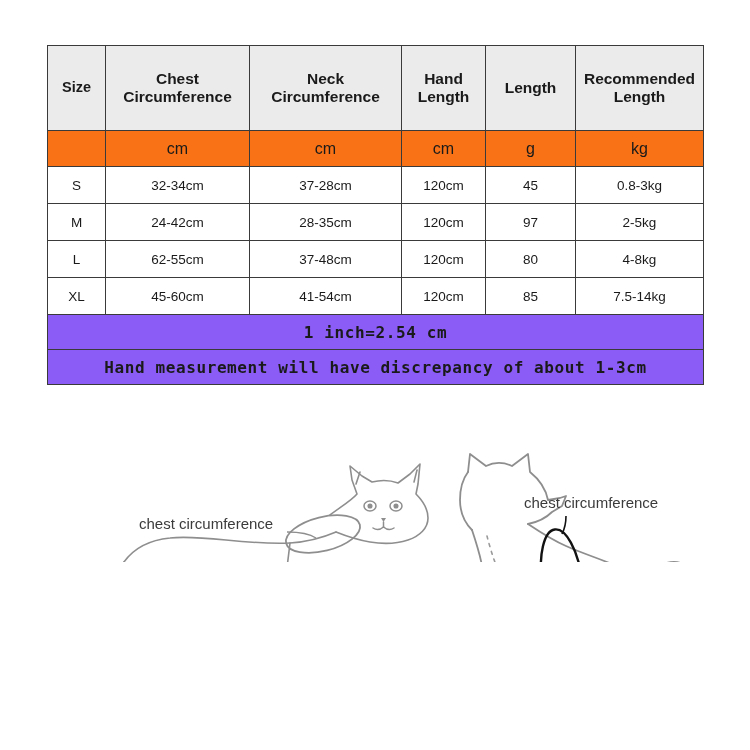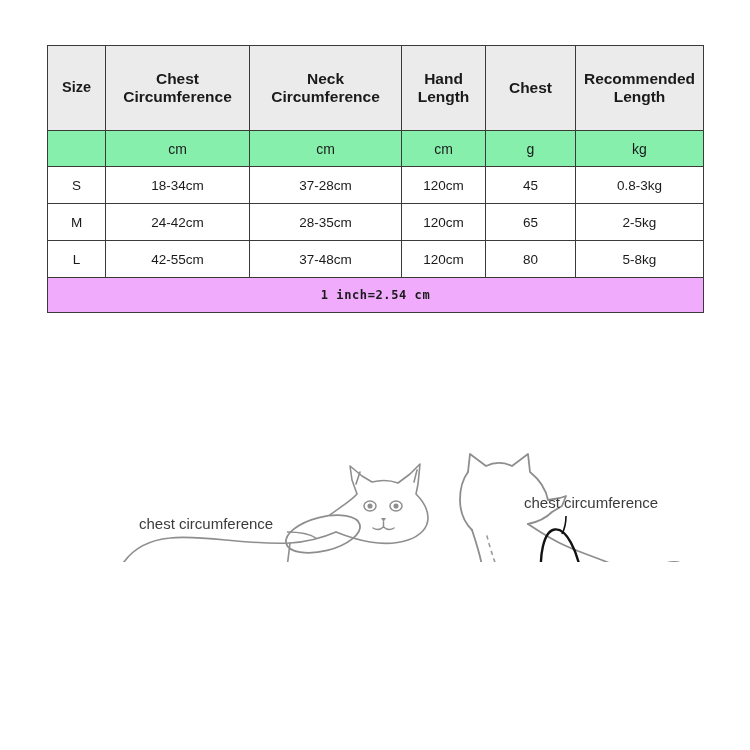--- a/index.html
+++ b/index.html
@@ -41,37 +41,37 @@
     font-weight: bold;
     font-size: 15.5px;
     line-height: 1.18;
     height: 80px;
     padding: 2px 4px;
   }
   thead th.size-head {
     font-size: 14.5px;
   }
   tr.unit-row td {
-    background: #86efac;
-    font-size: 14px;
+    background: #f97316;
+    font-size: 16px;
     font-weight: normal;
     height: 33px;
   }
   tbody.data-body td {
     font-size: 13.5px;
     height: 34px;
     background: #ffffff;
   }
   tr.note-row td {
     font-family: "DejaVu Sans Mono", monospace;
     font-weight: bold;
-    font-size: 12px;
+    font-size: 16px;
     letter-spacing: 0.6px;
     height: 32px;
-    background: #f0abfc;
+    background: #8b5cf6;
   }
 
   
   col.c-size   { width: 58px; }
   col.c-chest  { width: 144px; }
   col.c-neck   { width: 152px; }
   col.c-rope   { width: 84px; }
   col.c-weight { width: 90px; }
   col.c-rec    { width: 128px; }
 
@@ -105,59 +105,70 @@
         <col class="c-rope">
           <col class="c-weight">
           <col class="c-rec">
       </colgroup>
       <thead>
         <tr>
           <th class="size-head">Size</th>
           <th>Chest Circumference</th>
           <th>Neck Circumference</th>
           <th>Hand Length</th>
-          <th>Chest</th>
+          <th>Length</th>
           <th>Recommended Length</th>
         </tr>
         <tr class="unit-row">
           <td></td>
           <td>cm</td>
           <td>cm</td>
           <td>cm</td>
           <td>g</td>
           <td>kg</td>
         </tr>
       </thead>
       <tbody class="data-body">
         <tr>
           <td>S</td>
-          <td>18-34cm</td>
+          <td>32-34cm</td>
           <td>37-28cm</td>
           <td>120cm</td>
           <td>45</td>
           <td>0.8-3kg</td>
         </tr>
         <tr>
           <td>M</td>
           <td>24-42cm</td>
           <td>28-35cm</td>
           <td>120cm</td>
-          <td>65</td>
+          <td>97</td>
           <td>2-5kg</td>
         </tr>
         <tr>
           <td>L</td>
-          <td>42-55cm</td>
+          <td>62-55cm</td>
           <td>37-48cm</td>
           <td>120cm</td>
           <td>80</td>
-          <td>5-8kg</td>
+          <td>4-8kg</td>
+        </tr>
+        <tr>
+          <td>XL</td>
+          <td>45-60cm</td>
+          <td>41-54cm</td>
+          <td>120cm</td>
+          <td>85</td>
+          <td>7.5-14kg</td>
         </tr>
         <tr class="note-row">
           <td colspan="6">1 inch=2.54 cm</td>
+        </tr>
+        <tr class="note-row">
+          <td colspan="6">Hand measurement will have discrepancy of about 1-3cm</td>
         </tr>
       </tbody>
     </table>
   </div>
 
   <div class="illus">
     <svg width="750" height="340" viewBox="0 0 750 340" xmlns="http://www.w3.org/2000/svg">
 
       <g fill="none" stroke="#8e8e8e" stroke-width="1.6" stroke-linecap="round" stroke-linejoin="round">
 

